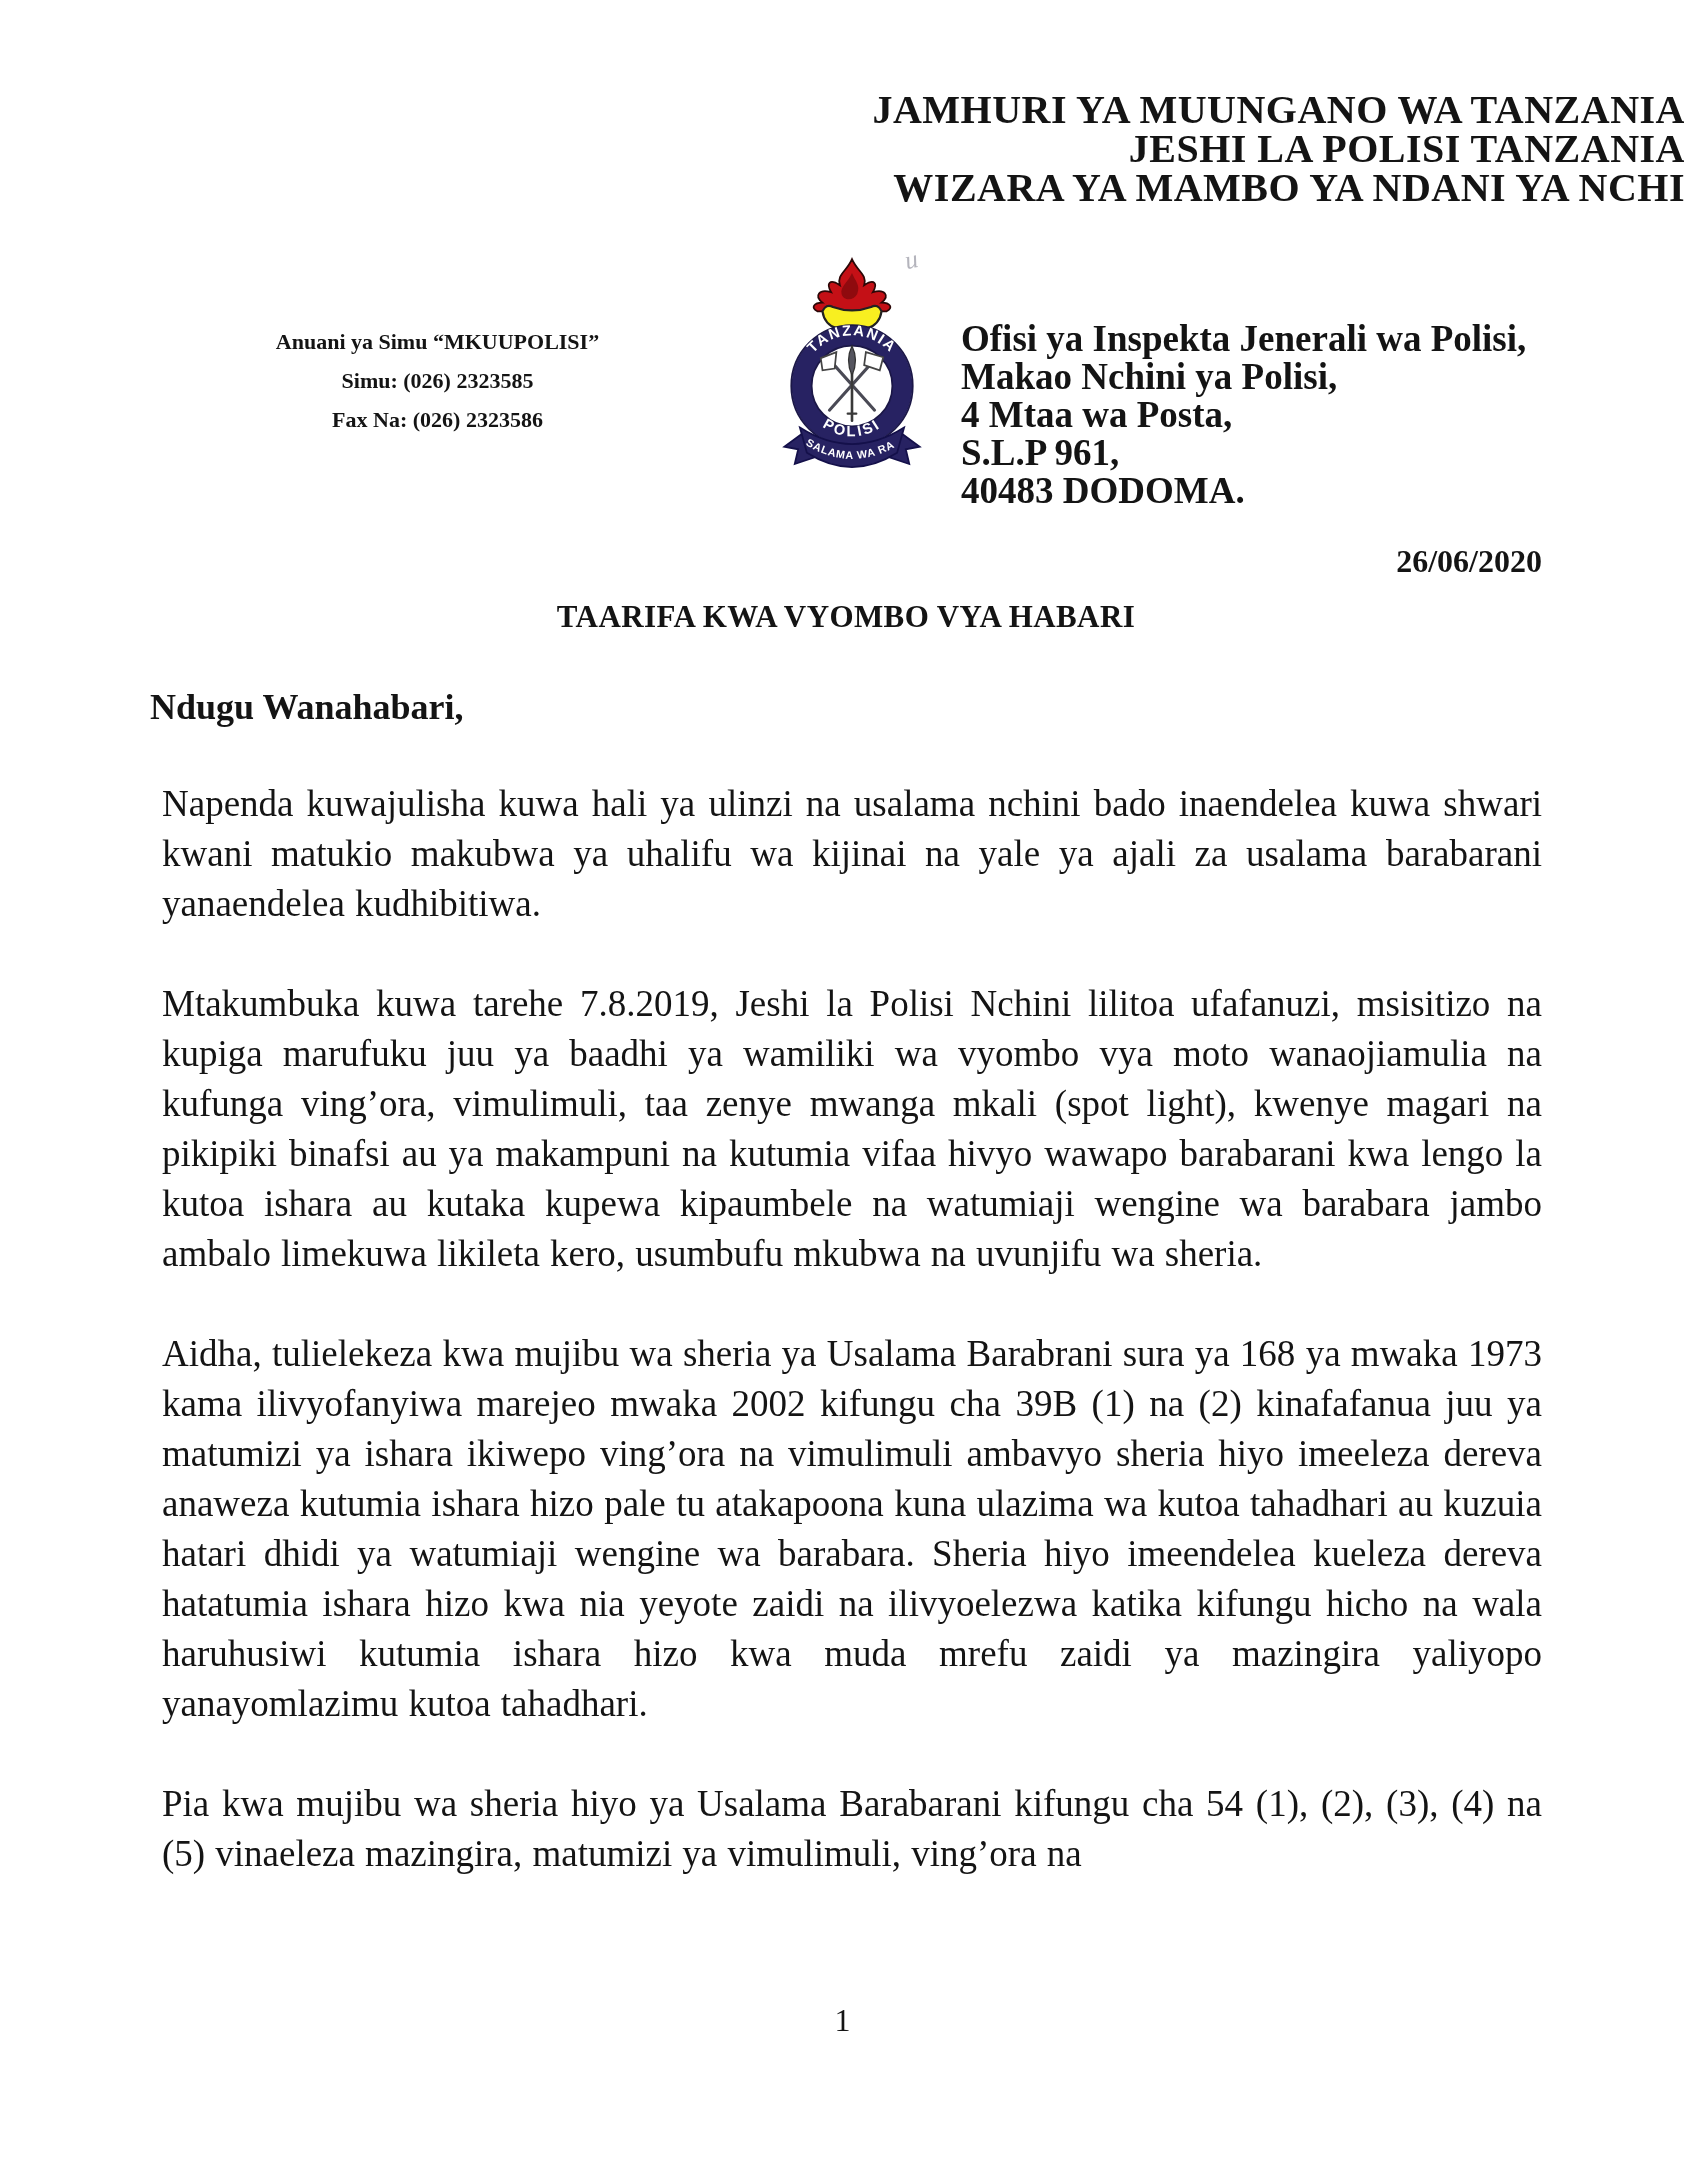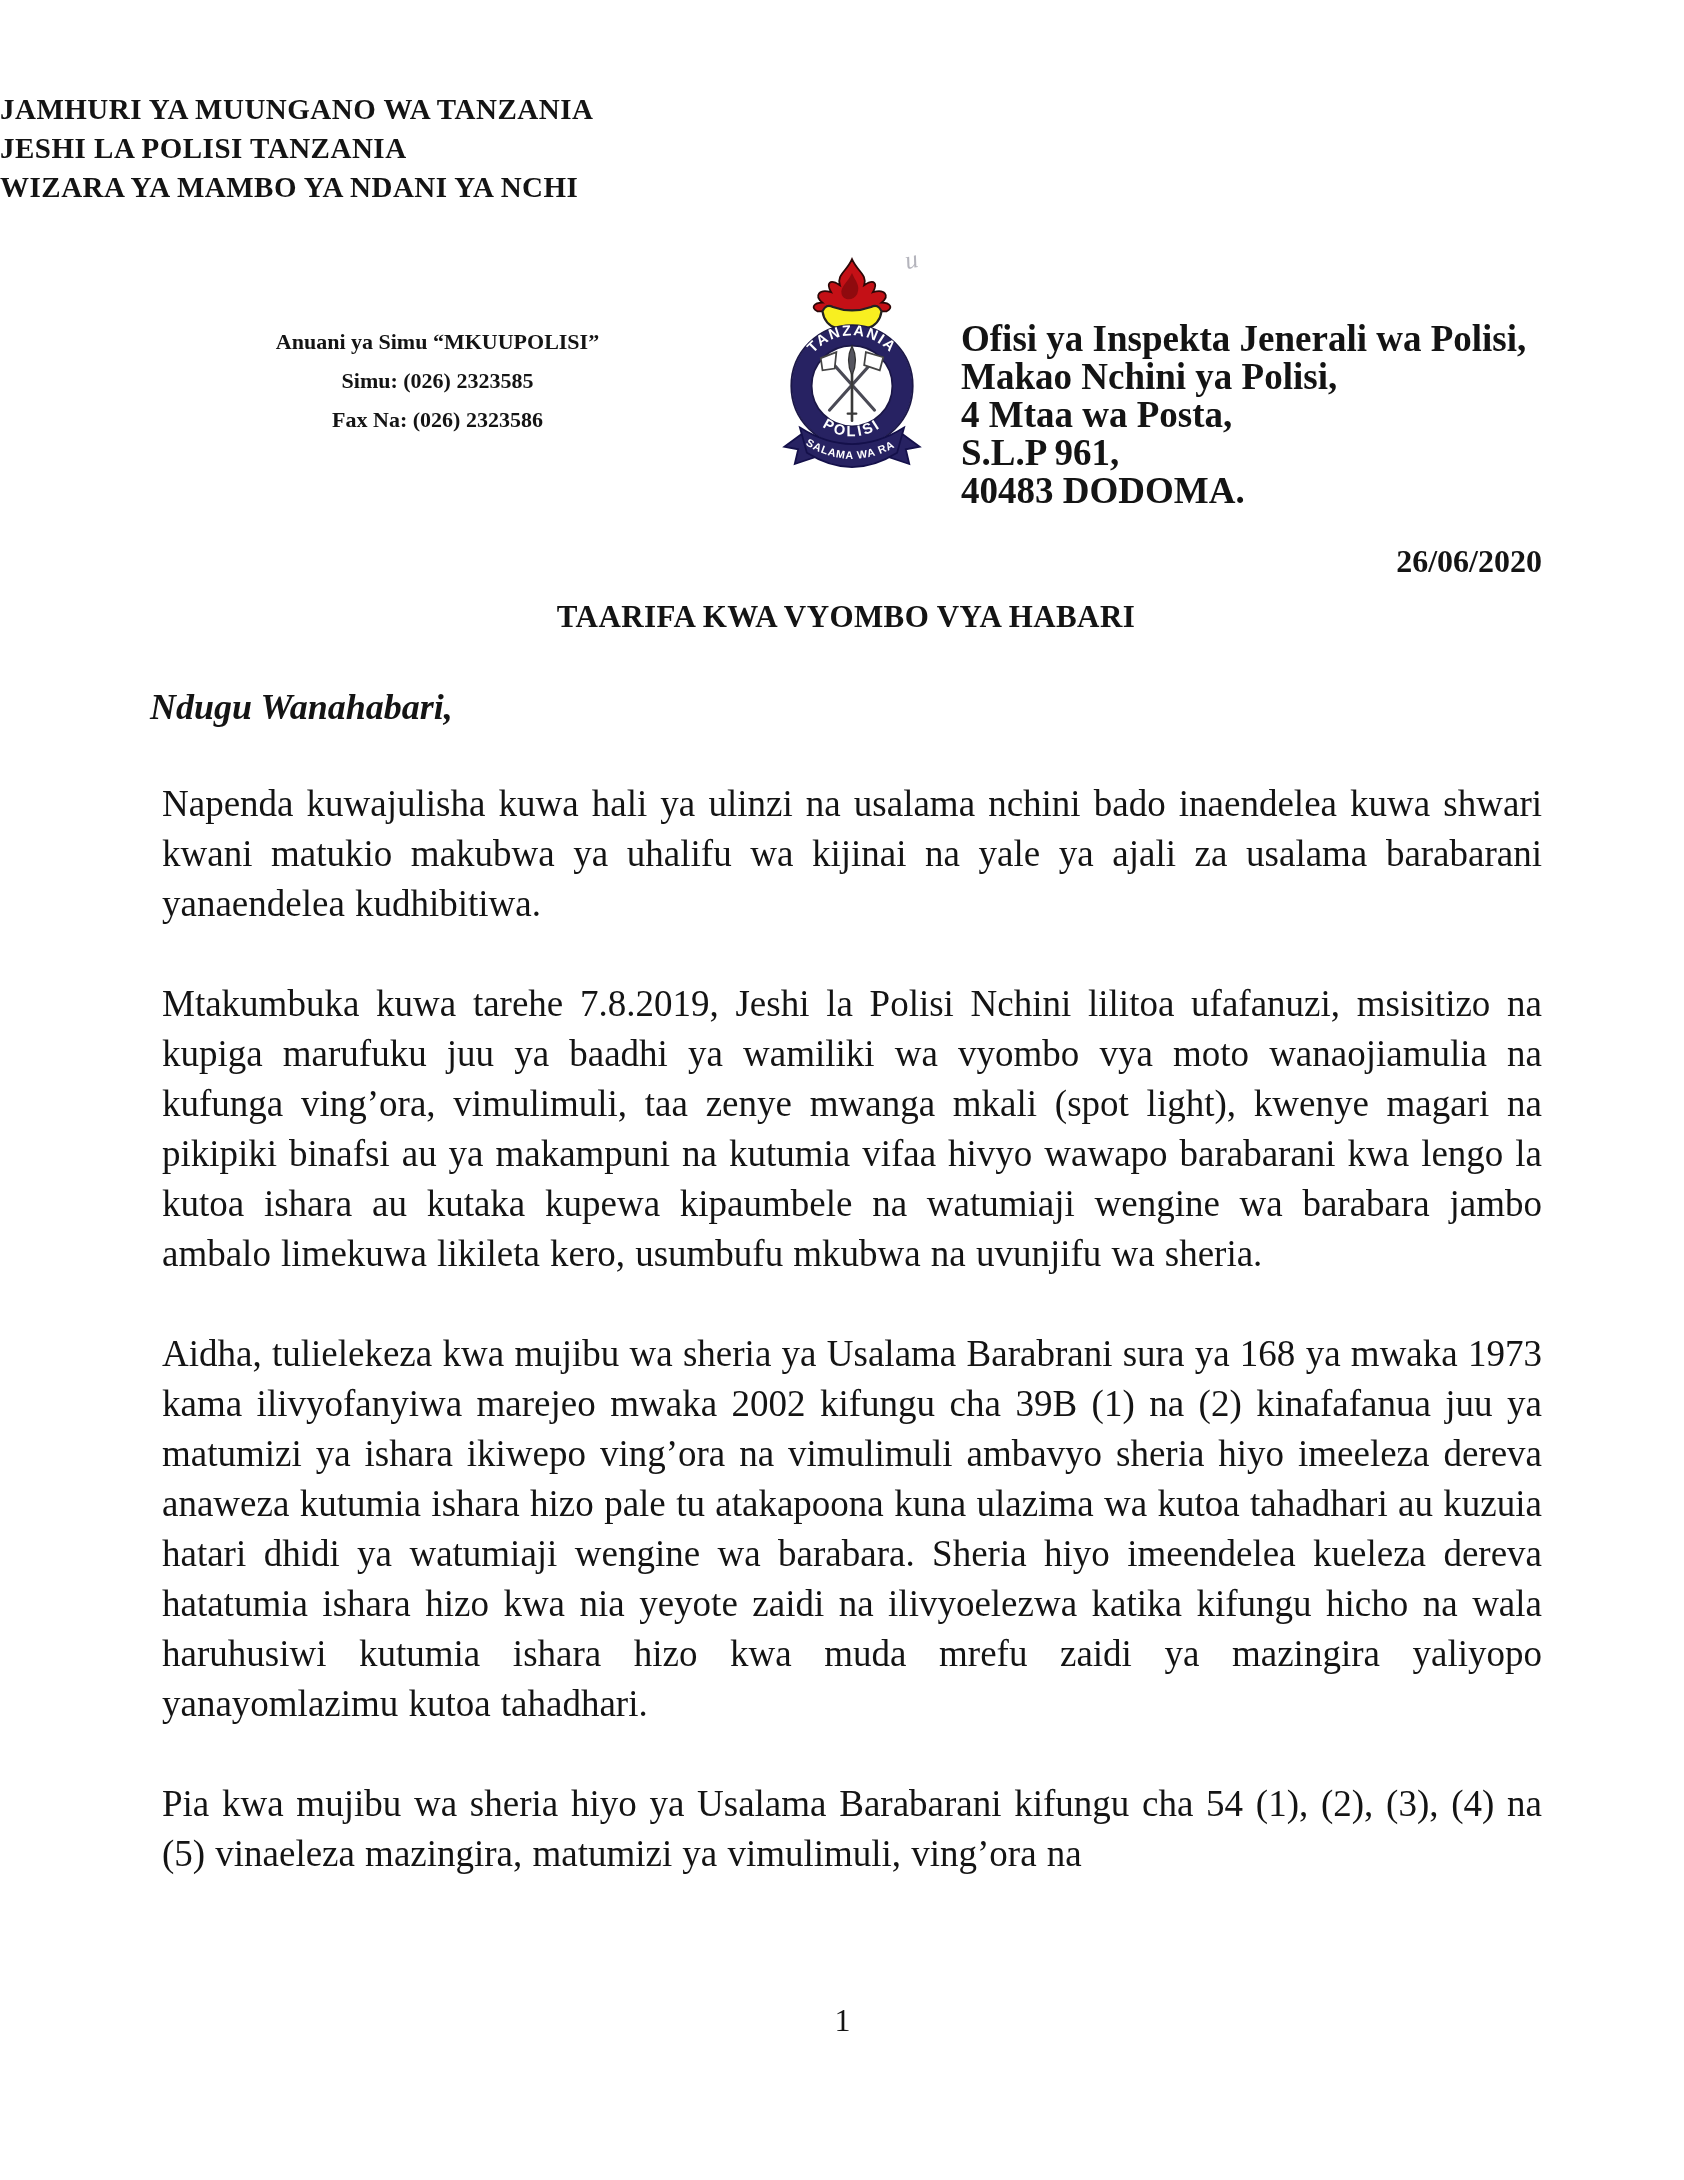--- a/index.html
+++ b/index.html
@@ -6,22 +6,22 @@
   body {
     width: 1685px; height: 2181px;
     background: #ffffff;
     position: relative;
     font-family: "Liberation Serif", "DejaVu Serif", serif;
     color: #141414;
     overflow: hidden;
   }
   .letterhead-top {
     position: absolute; top: 90px; left: 0; width: 100%;
-    text-align: left; font-weight: bold;
-    font-size: 29px; line-height: 39px; letter-spacing: 0.5px;
+    text-align: right; font-weight: bold;
+    font-size: 40px; line-height: 39px; letter-spacing: 0.5px;
   }
   .contact-left {
     position: absolute; top: 322px; left: 182px; width: 511px;
     text-align: center; font-weight: bold;
     font-size: 22px; line-height: 39px;
   }
   .address-right {
     position: absolute; top: 320px; left: 961px;
     font-weight: bold; font-size: 37px; line-height: 38px;
     text-align: left;
@@ -31,21 +31,21 @@
     position: absolute; left: 905px; top: 245px;
     font-size: 25.6px; font-style: italic; color: #b4b4bc;
     transform: rotate(-12deg);
   }
   .letter-body { position: absolute; left: 150px; right: 143px; top: 540px; }
   .date-line { text-align: right; font-weight: bold; font-size: 32px; line-height: 43px; }
   .title {
     text-align: center; font-weight: bold; font-size: 31px;
     margin: 10.2px 0 0 0; letter-spacing: 0.4px; line-height: 48px;
   }
-  .salutation { font-weight: bold; font-size: 36px; margin: 44px 0 0 0; line-height: 44px; font-style: italic; }
+  .salutation { font-weight: bold; font-size: 36px; margin: 44px 0 0 0; line-height: 44px; }
   .para {
     font-size: 37px; line-height: 50px; margin: 50px 0 0 12px;
     text-align: justify; word-spacing: 0.9px;
   }
   .page-number {
     position: absolute; top: 2002px; left: 0; width: 100%;
     text-align: center; font-size: 32px;
   }
 </style>
 </head>

